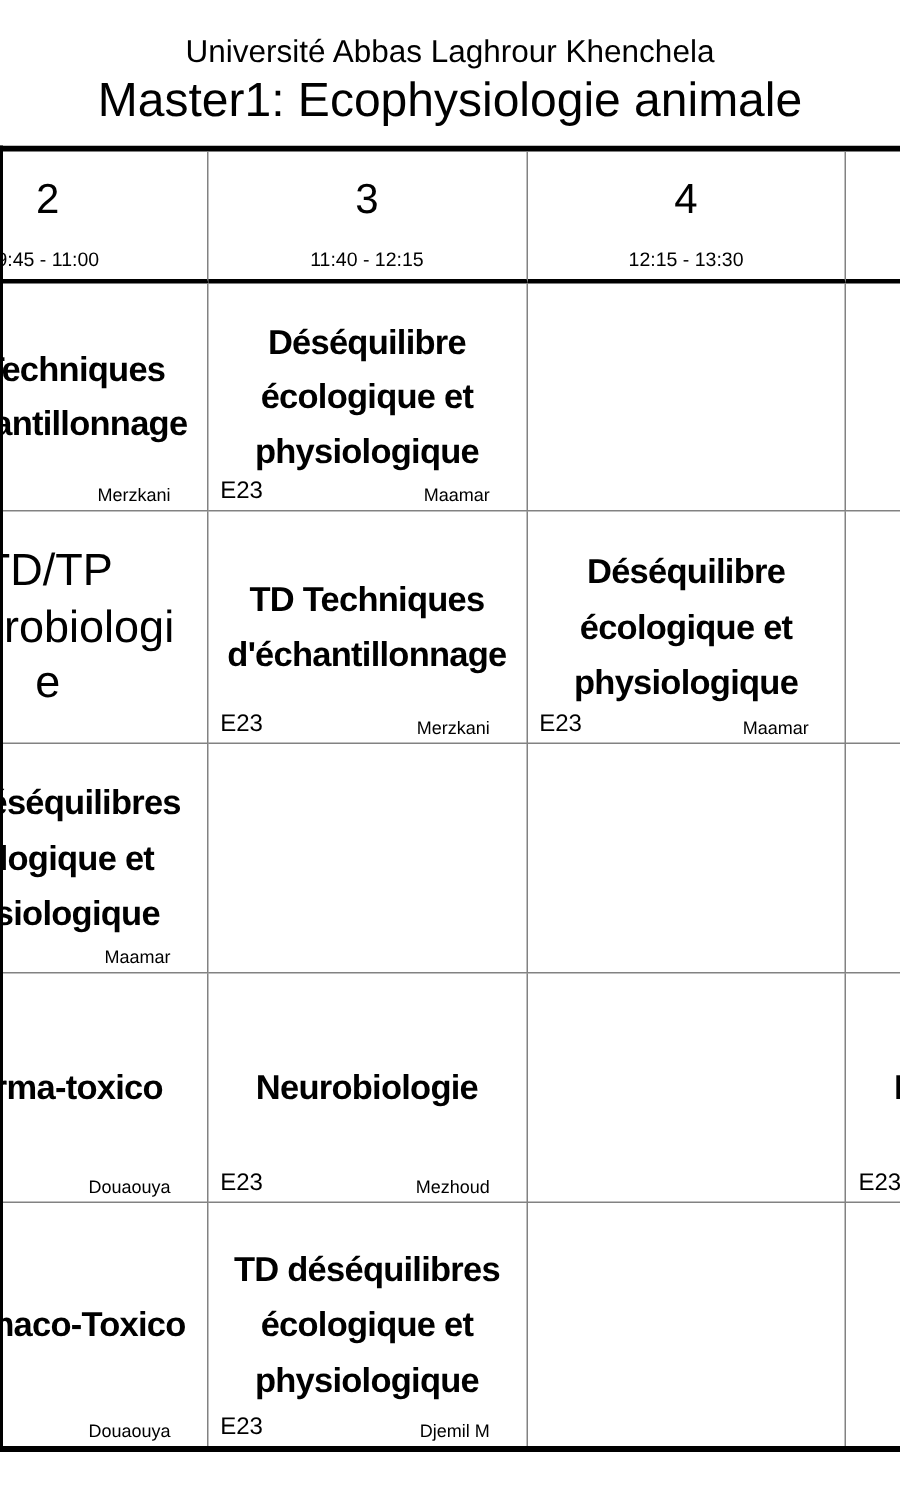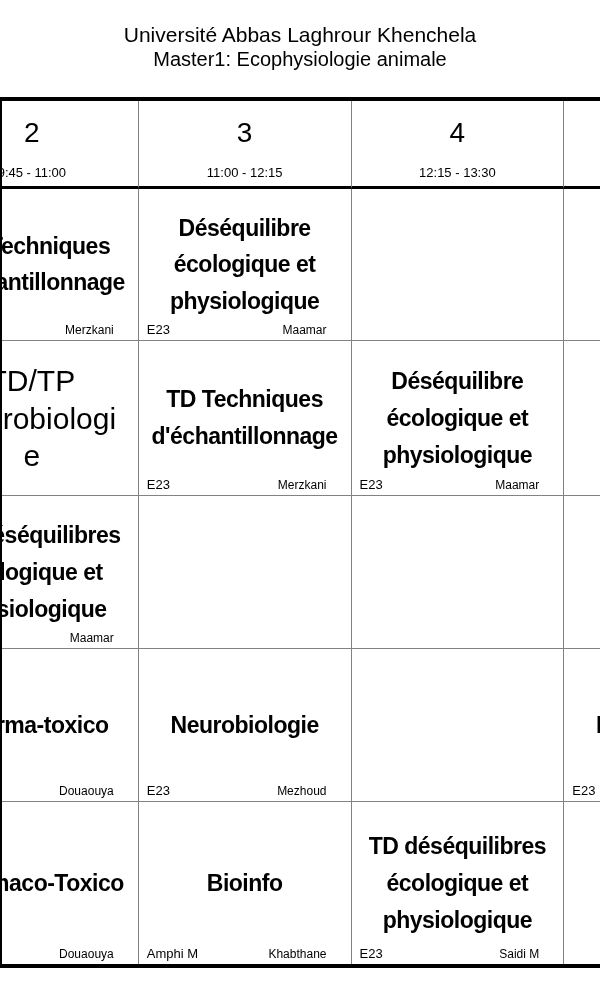--- a/index.html
+++ b/index.html
@@ -9,21 +9,21 @@
     font-family:"Liberation Sans",sans-serif;
     color:#000;
     position:relative;
     overflow:hidden;
   }
   .titleblock{
     position:absolute;top:22px;left:0;width:600px;
     text-align:center;line-height:1.2;
   }
   .uni{font-size:21px;}
-  .prog{font-size:20px;}
+  .prog{font-size:32px;}
   .table-viewport{
     position:absolute;left:0;top:97px;width:600px;height:871px;
     overflow:hidden;
   }
   .tt{
     position:absolute;left:-74px;top:0;width:851px;
     border-top:4px solid #000;
     border-bottom:4px solid #000;
     display:grid;
     grid-template-columns:repeat(4,212.75px);
@@ -60,21 +60,21 @@
   }
   .course.plain{
     font-weight:400;
     font-size:30px;
     line-height:1.25;
     letter-spacing:0;
     width:170px;
   }
   .room{
     position:absolute;left:8px;bottom:3px;
-    font-size:13px;font-weight:400;letter-spacing:0;
+    font-size:16px;font-weight:400;letter-spacing:0;
   }
   .teacher{
     position:absolute;right:24px;bottom:3px;
     font-size:12px;font-weight:400;letter-spacing:0;
   }
   .left-edge-line{
     position:absolute;left:0;top:97px;width:2px;height:871px;
     background:#000;z-index:5;
   }
 </style>
@@ -87,21 +87,21 @@
 </div>
 
 <div class="table-viewport">
   <div class="tt" id="tt">
       <div class="hcell">
         <div class="hnum">2</div>
         <div class="htime">9:45 - 11:00</div>
       </div>
       <div class="hcell">
         <div class="hnum">3</div>
-        <div class="htime">11:00 - 12:15</div>
+        <div class="htime">11:40 - 12:15</div>
       </div>
       <div class="hcell">
         <div class="hnum">4</div>
         <div class="htime">12:15 - 13:30</div>
       </div>
       <div class="hcell">
         <div class="hnum"></div>
         <div class="htime"></div>
       </div>
       <div class="cell">
@@ -148,25 +148,20 @@
       <div class="cell"></div>
       <div class="cell">
         <div class="course">Neurobiologie</div>
         <div class="room">E23</div>
       </div>
       <div class="cell lastrow">
         <div class="course">Pharmaco-Toxico</div>
         <div class="teacher">Douaouya</div>
       </div>
       <div class="cell lastrow">
-        <div class="course">Bioinfo</div>
-        <div class="room">Amphi M</div>
-        <div class="teacher">Khabthane</div>
-      </div>
-      <div class="cell lastrow">
         <div class="course">TD déséquilibres écologique et physiologique</div>
         <div class="room">E23</div>
-        <div class="teacher">Saidi M</div>
+        <div class="teacher">Djemil M</div>
       </div>
       <div class="cell lastrow"></div>
     </div>
 </div>
 <div class="left-edge-line"></div>
 
 </body></html>

